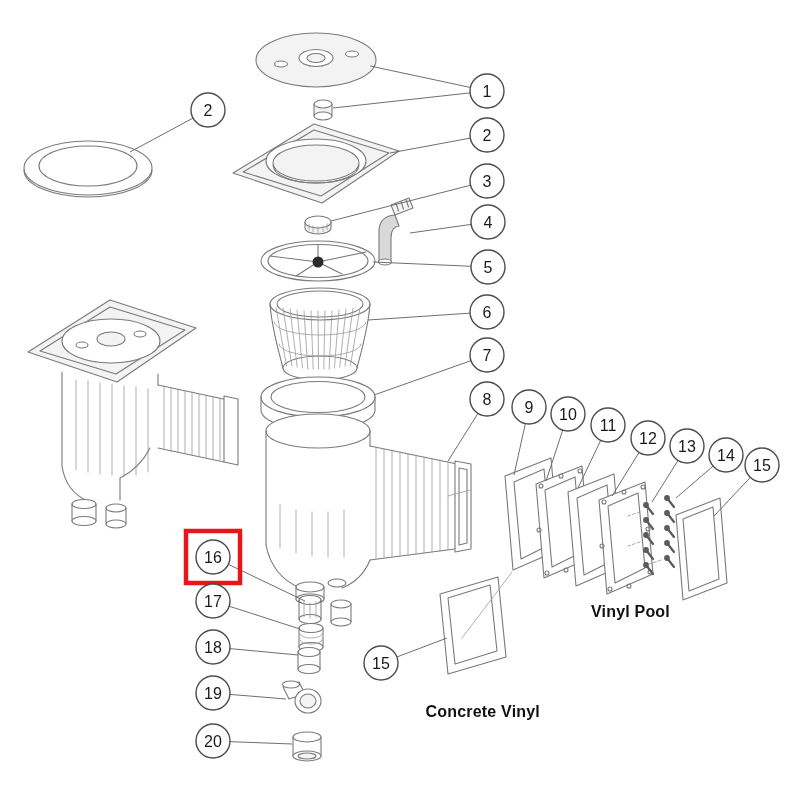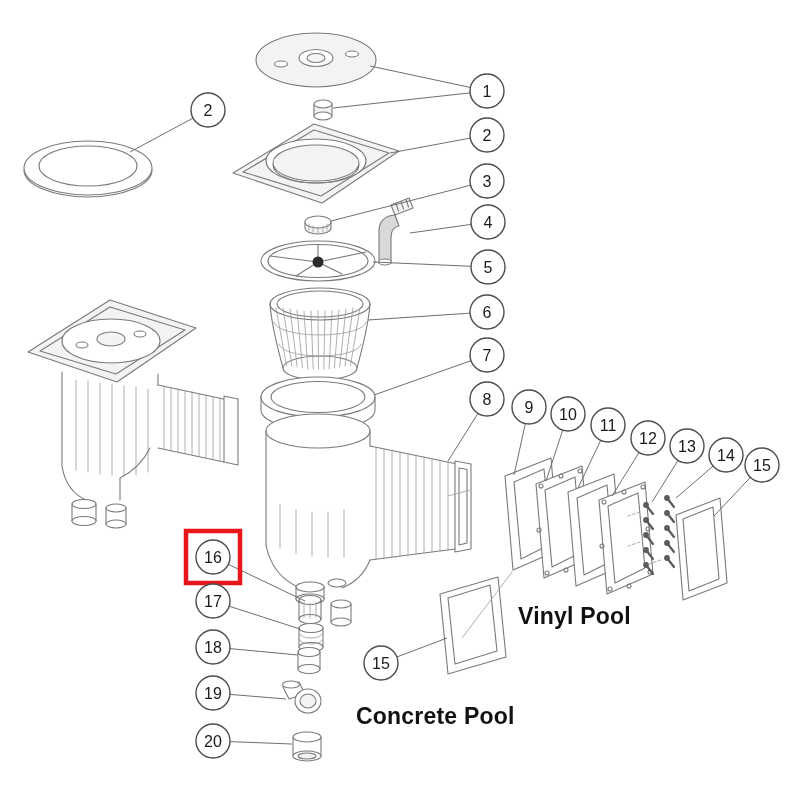--- a/index.html
+++ b/index.html
@@ -1,19 +1,19 @@
 <!DOCTYPE html>
 <html><head>
 <meta charset="utf-8">
 <style>
   html,body{margin:0;padding:0}
   body{width:800px;height:800px;background:#ffffff;font-family:"Liberation Sans",sans-serif;overflow:hidden}
   .stage{position:relative;width:800px;height:800px;background:#fff}
   .stage svg{position:absolute;left:0;top:0}
-  .pool-label{position:absolute;font-size:23px;font-weight:700;color:#111;text-align:left;letter-spacing:.2px}
+  .pool-label{position:absolute;font-size:16px;font-weight:700;color:#111;text-align:right;letter-spacing:.2px}
   .art{stroke:#7a7a7a;stroke-width:1.1;fill:none;stroke-linecap:round;stroke-linejoin:round}
   .fillw{fill:#ffffff}
   .fillg{fill:#f3f3f3}
   .filld{fill:#d9d9d9}
   .thin{stroke:#9a9a9a;stroke-width:.8}
   text{font-family:"Liberation Sans",sans-serif;font-weight:400}
 </style>
 </head>
 <body>
 
@@ -422,15 +422,15 @@
         </g>
         <g>
           <circle cx="381" cy="663" r="17" fill="#ffffff" stroke="#4d4d4d" stroke-width="1.4"></circle>
           <text x="381" y="668.5" text-anchor="middle" font-size="16" fill="#1a1a1a">15</text>
         </g>
       </g>
 </svg>
 
 <div class="pool-label" style="left:518px;top:603px;width:152px">Vinyl Pool</div>
 
-<div class="pool-label" style="left:356px;top:703px;width:184px">Concrete Pool</div>
+<div class="pool-label" style="left:356px;top:703px;width:184px">Concrete Vinyl</div>
 
 </div>
 
 </body></html>

